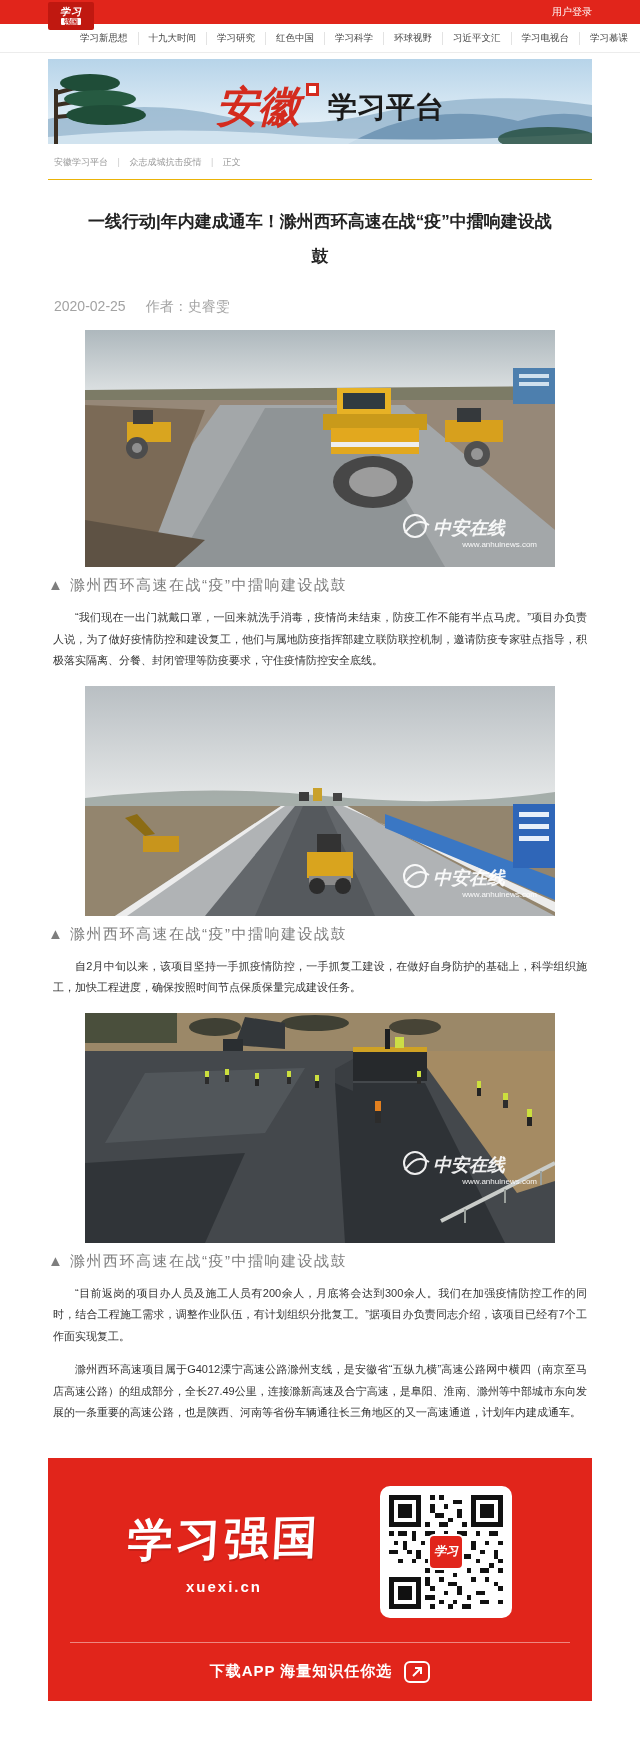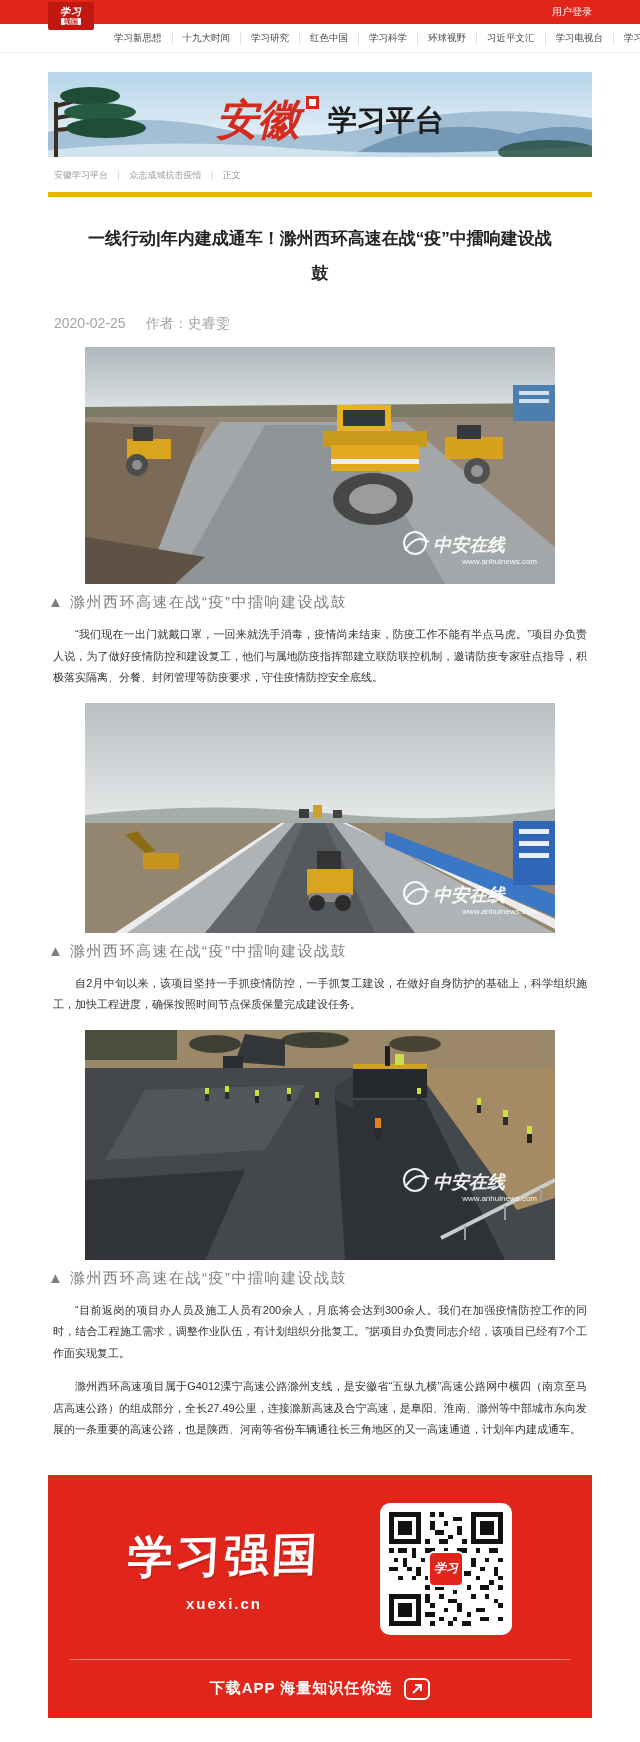--- a/index.html
+++ b/index.html
@@ -23,32 +23,32 @@
   }
   .applogo .l1{font-size:10px;font-weight:bold;font-style:italic;letter-spacing:1px;}
   .applogo .l2{font-size:7px;font-weight:bold;background:#fff;color:var(--logo_red);padding:0 3px;margin-top:1px;border-radius:1px;}
   .login{
     position:absolute;right:48px;top:0;height:32px;line-height:24px;
     color:#fff;font-size:10px;cursor:pointer;
   }
   
   .nav{
     display:flex;align-items:center;height:29px;background:#fff;
-    padding-left:104px;border-bottom:1px solid #ececec;
+    padding-left:70px;border-bottom:1px solid #ececec;
     font-size:9.5px;color:#474747;white-space:nowrap;
   }
   .nav-item{padding:0 10px;border-right:1px solid #e3e3e3;cursor:pointer;}
   .nav-item:last-child{border-right:none;}
   
   .content{width:544px;margin:0 auto;}
-  .banner{margin-top:19px;height:85px;overflow:hidden;}
+  .banner{margin-top:6px;height:85px;overflow:hidden;}
   .banner svg{display:block;}
   .breadcrumb{
     padding:12px 6px 10px;font-size:9px;color:#9a9a9a;
-    border-bottom:5px solid #eab308;
+    border-bottom:1px solid #eab308;
   }
   .crumb-link{cursor:pointer;}
   .crumb-sep{color:#ccc;margin:0 7px;}
   
   .title{
     margin:24px 38px 0;text-align:center;
     font-size:17px;line-height:35px;font-weight:bold;color:#222;
   }
   .meta{margin:24px 6px 0;font-size:14px;color:#a3a3a3;display:flex;gap:20px;}
   figure{width:470px;margin:14px auto 0;}

